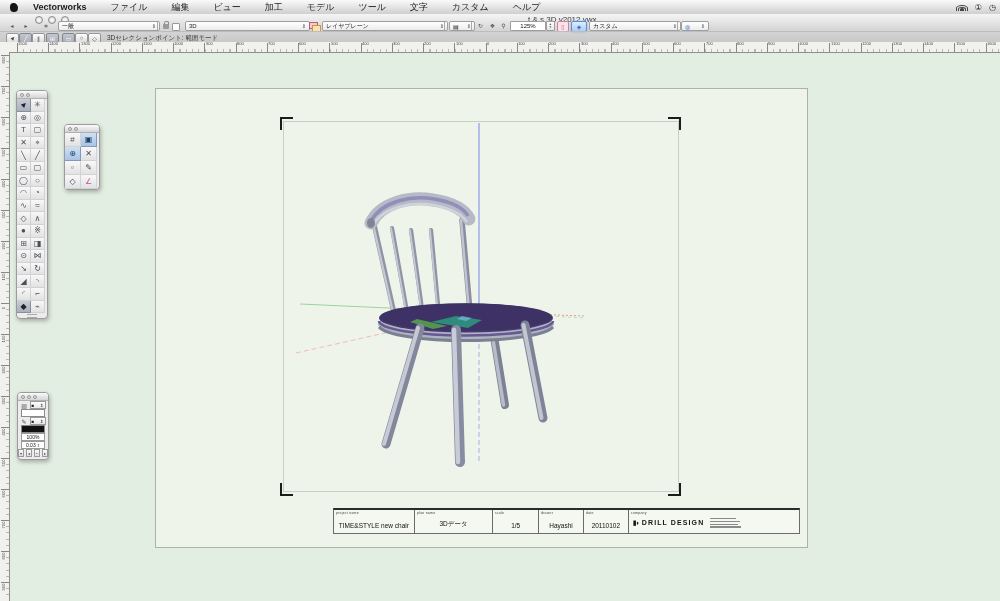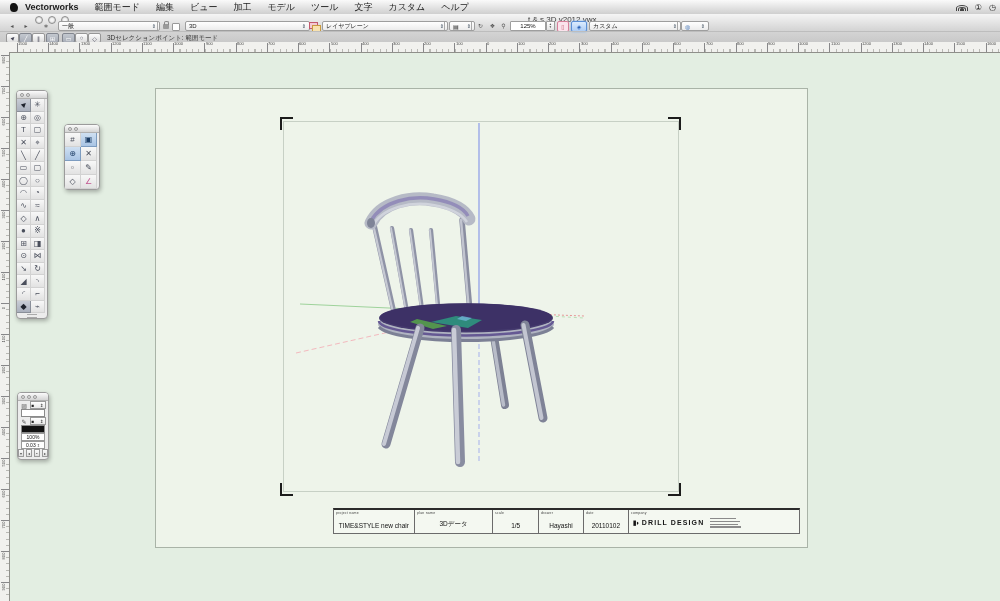--- a/index.html
+++ b/index.html
@@ -5,21 +5,21 @@
   html,body{margin:0;padding:0;background:#bfbfbf;}
   #app{position:relative;width:1000px;height:601px;background:#e3eee2;overflow:hidden;
        font-family:"Liberation Sans","DejaVu Sans",sans-serif;-webkit-font-smoothing:antialiased;}
   .abs{position:absolute;}
 
   
   .menubar{position:absolute;left:0;top:0;width:1000px;height:14px;
     background:linear-gradient(#fafafa,#cfcfcf);border-bottom:1px solid #8e8e8e;
     display:flex;align-items:center;font-size:9px;color:#1c1c1c;}
   .apple{width:8px;height:9px;background:#141414;border-radius:45% 55% 48% 48%;margin:0 7px 0 10px;}
-  .menu-item{padding:0 8px;line-height:14px;white-space:nowrap;}
+  .menu-item{padding:0 8px;line-height:14px;white-space:nowrap;margin-left:8px;}
   .menu-item.app{font-weight:bold;padding-left:0;}
   .menu-right{margin-left:auto;display:flex;align-items:center;gap:7px;padding-right:4px;font-size:8px;color:#2a2a2a;}
   .wifi{width:11px;height:8px;position:relative;}
   .wifi i{position:absolute;left:50%;bottom:0;transform:translateX(-50%);border:1px solid #444;border-bottom:none;border-radius:50% 50% 0 0;}
   .wifi i:nth-child(1){width:10px;height:5px;}
   .wifi i:nth-child(2){width:6px;height:3px;}
   .wifi i:nth-child(3){width:2px;height:2px;background:#444;}
 
   
   .chrome{position:absolute;left:0;top:14px;width:1000px;height:28px;
@@ -131,21 +131,21 @@
 </style>
 </head>
 <body>
 
 <div id="app">
 
   <div class="menubar">
     <span class="apple"></span>
     <span style="display:flex;">
         <span class="menu-item app">Vectorworks</span>
-        <span class="menu-item">範囲モード</span>
+        <span class="menu-item">ファイル</span>
         <span class="menu-item">編集</span>
         <span class="menu-item">ビュー</span>
         <span class="menu-item">加工</span>
         <span class="menu-item">モデル</span>
         <span class="menu-item">ツール</span>
         <span class="menu-item">文字</span>
         <span class="menu-item">カスタム</span>
         <span class="menu-item">ヘルプ</span>
       </span>
     <span class="menu-right">

